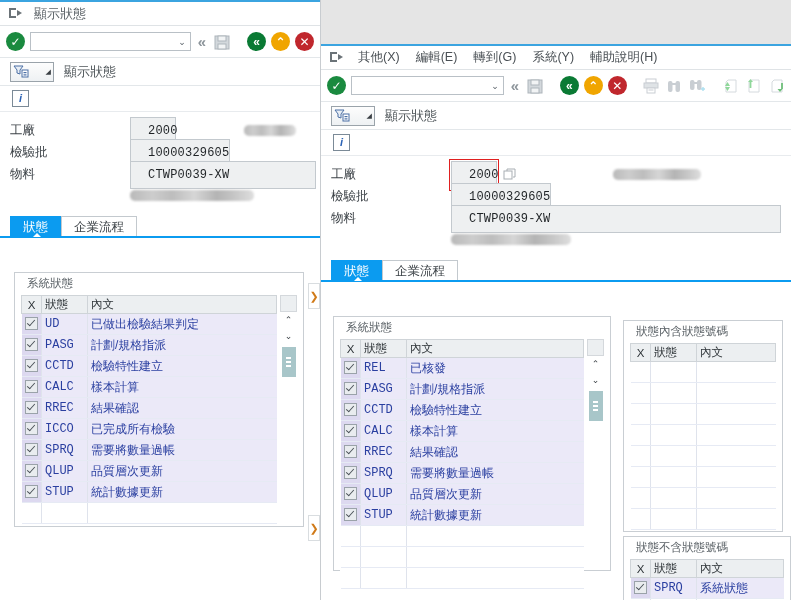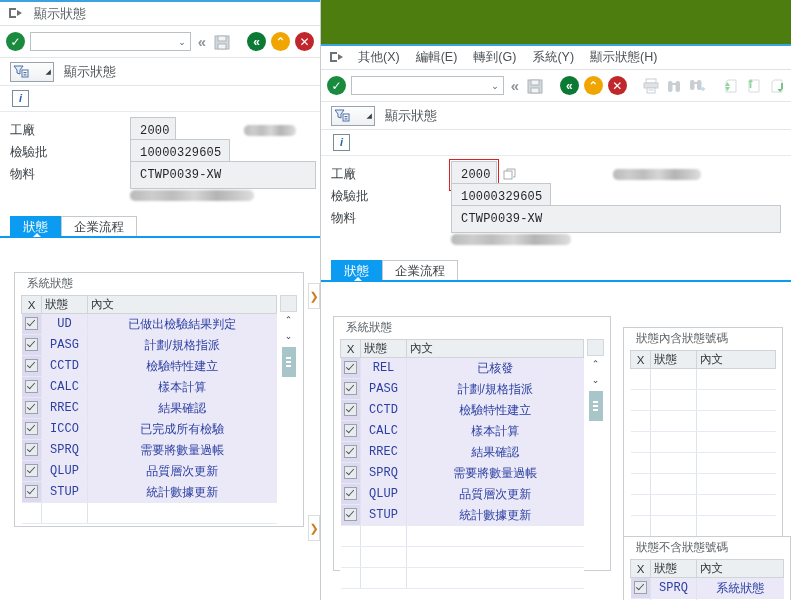--- a/index.html
+++ b/index.html
@@ -8,21 +8,21 @@
     overflow: hidden;
     background: #ffffff;
     font-family: "Liberation Sans", "DejaVu Sans", sans-serif;
     font-size: 12px;
     color: #333;
   }
   .screen {
     position: relative;
     width: 791px; height: 600px;
     display: flex;
-    background: #4d7c0f;
+    background: #e5e5e5;
   }
   
   .pane {
     position: relative;
     height: 600px;
     background: #ffffff;
     overflow: hidden;
     flex: 0 0 auto;
   }
   .pane-left  { width: 320px; border-right: 1px solid #c8ccd0; }
@@ -177,21 +177,21 @@
   }
   .finput {
     height: 28px;
     border: 1px solid #c3c9ce;
     background: #eef0f1;
     font-family: "Liberation Mono", "DejaVu Sans Mono", monospace;
     font-size: 12px;
     color: #1f2326;
     display: flex;
     align-items: center;
-    padding: 0 9px;
+    padding: 0 17px;
     box-sizing: border-box;
     letter-spacing: .2px;
   }
   .finput.w-plant { width: 46px; }
   .finput.w-lot   { width: 100px; }
   .finput.w-mat-l { width: 186px; }
   .finput.w-mat-r { width: 330px; }
   .finput.focused {
     outline: 1.5px solid #e02020;
     outline-offset: 1px;
@@ -309,21 +309,21 @@
     border-bottom: 1px solid #e6eaf4;
     border-right: 1px solid #dfe3ec;
     height: 20px;
     padding: 0 3px;
     color: #2a3fa0;
     white-space: nowrap;
     overflow: hidden;
     font-family: "Liberation Mono","DejaVu Sans Mono", monospace;
     font-size: 12px;
   }
-  .tbl tr.filled td { background: #ebe9f8; text-align: center; }
+  .tbl tr.filled td { background: #ebe9f8; }
   .tbl tr.filled td.c-x { background: #ddd9f0; }
   .tbl td.c-x {
     text-align: center;
     padding: 0;
     border-right: 1px solid #dfe3ec;
   }
   .tbl td.c-txt {
     font-family: "Liberation Sans","DejaVu Sans", sans-serif;
     border-right: none;
   }
@@ -575,21 +575,21 @@
       <span class="menu-exit-icon">
         <svg width="15" height="12" viewBox="0 0 15 12">
           <path d="M1 1 L1 11 L8 11 L8 9 L3 9 L3 3 L8 3 L8 1 Z" fill="#6b7378"></path>
           <path d="M9 3 L14 6 L9 9 Z" fill="#6b7378"></path>
         </svg>
       </span>
       <span class="menu-item">其他(X)</span>
       <span class="menu-item">編輯(E)</span>
       <span class="menu-item">轉到(G)</span>
       <span class="menu-item">系統(Y)</span>
-      <span class="menu-item">顯示狀態(H)</span>
+      <span class="menu-item">輔助說明(H)</span>
     </div>
 
     <div class="toolbar">
       <span class="tb-circle tb-green">✓</span>
       <div class="cmd-field">
         <span style="font-size:9px;color:#586068;">⌄</span>
       </div>
       <span class="tb-chev-grey">«</span>
       <span class="tb-icon">
         <svg width="18" height="18" viewBox="0 0 18 18">
@@ -781,21 +781,21 @@
           <div class="vs-arrow">⌄</div>
           <div class="vs-thumb">
               <i></i>
               <i></i>
               <i></i>
             </div>
         </div>
       </div>
     </div>
 
-    <div class="groupbox" style="left:302px; top:283px; width:160px; height:212px;">
+    <div class="groupbox" style="left:302px; top:276px; width:160px; height:212px;">
       <span class="group-title">狀態內含狀態號碼</span>
       <div class="tablewrap">
         <table class="tbl">
           <colgroup>
               <col class="col-x">
               <col class="col-st">
               <col>
             </colgroup>
           <thead>
             <tr>

